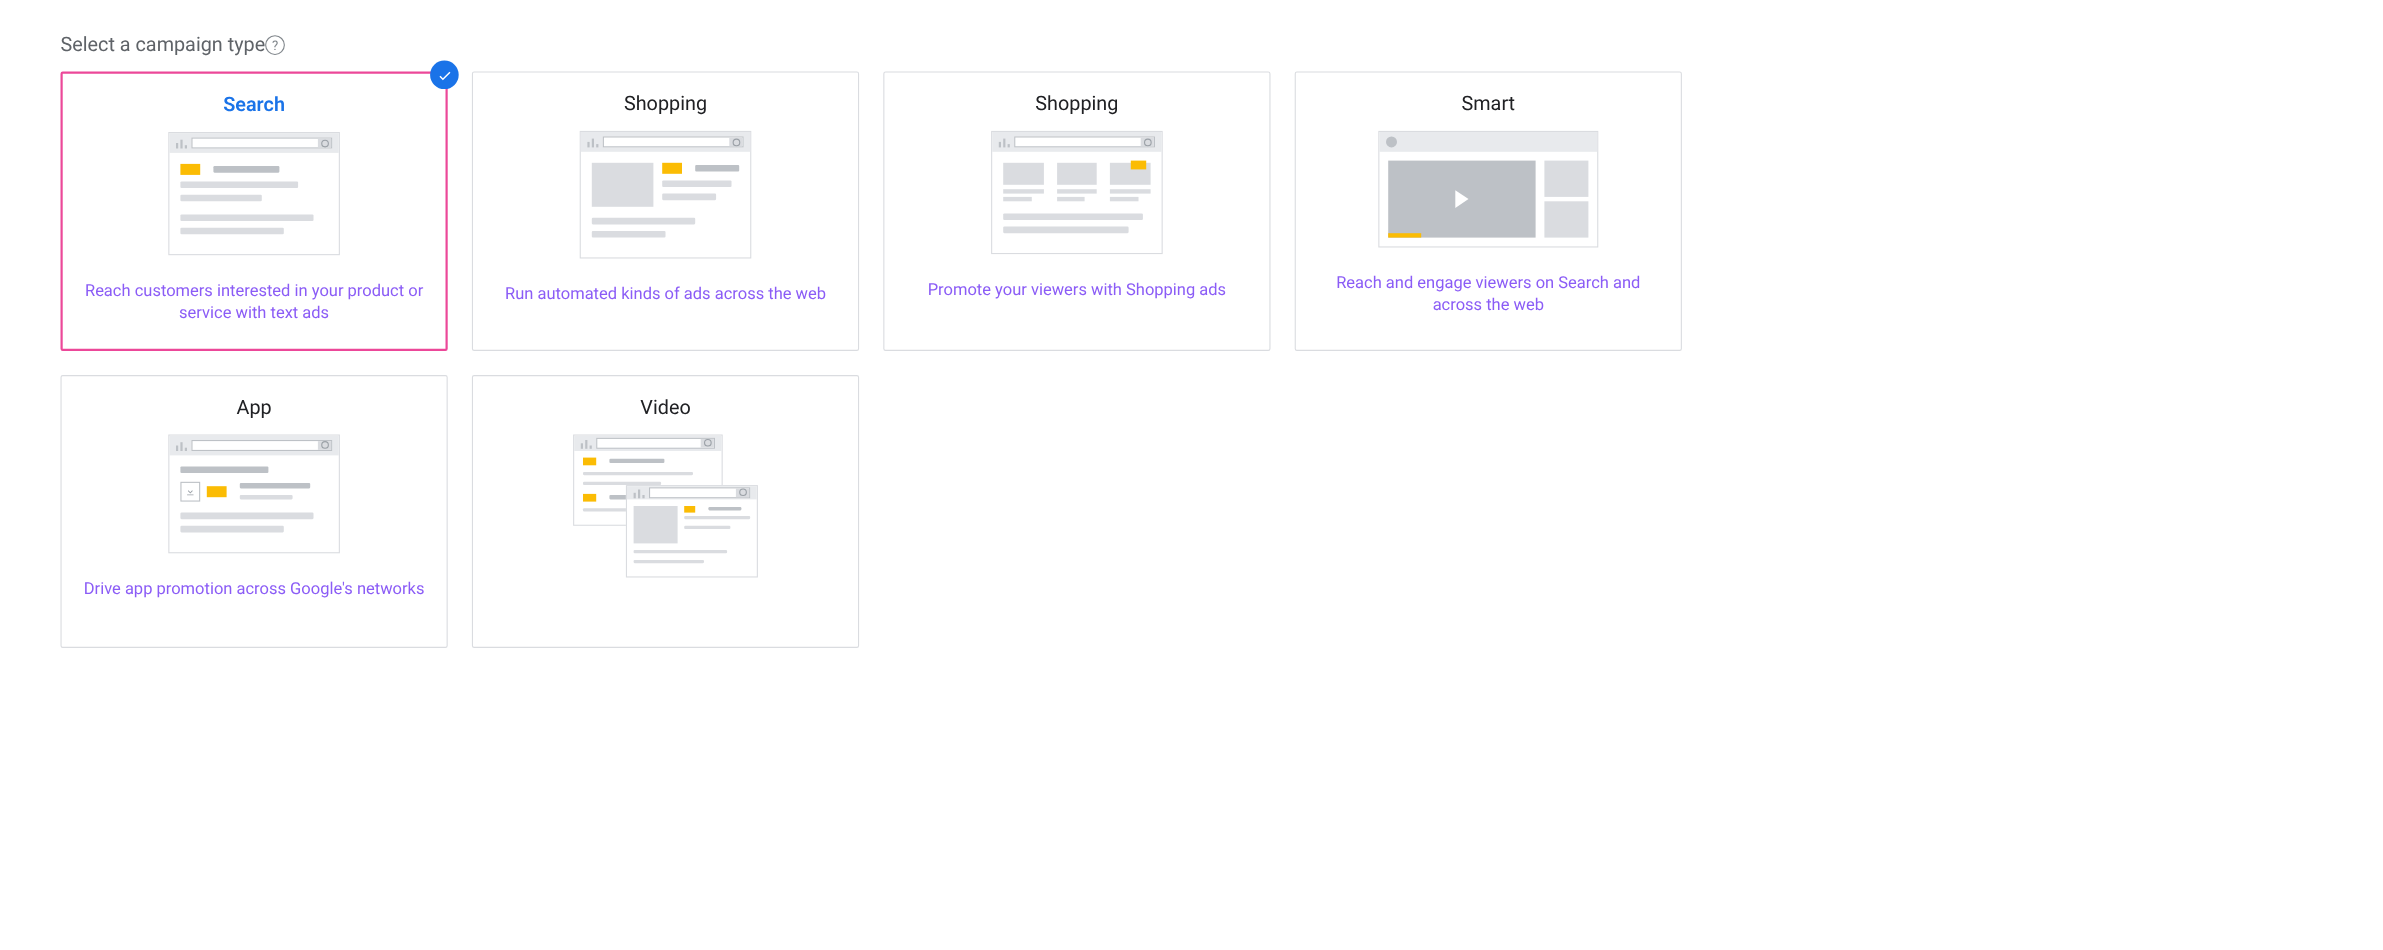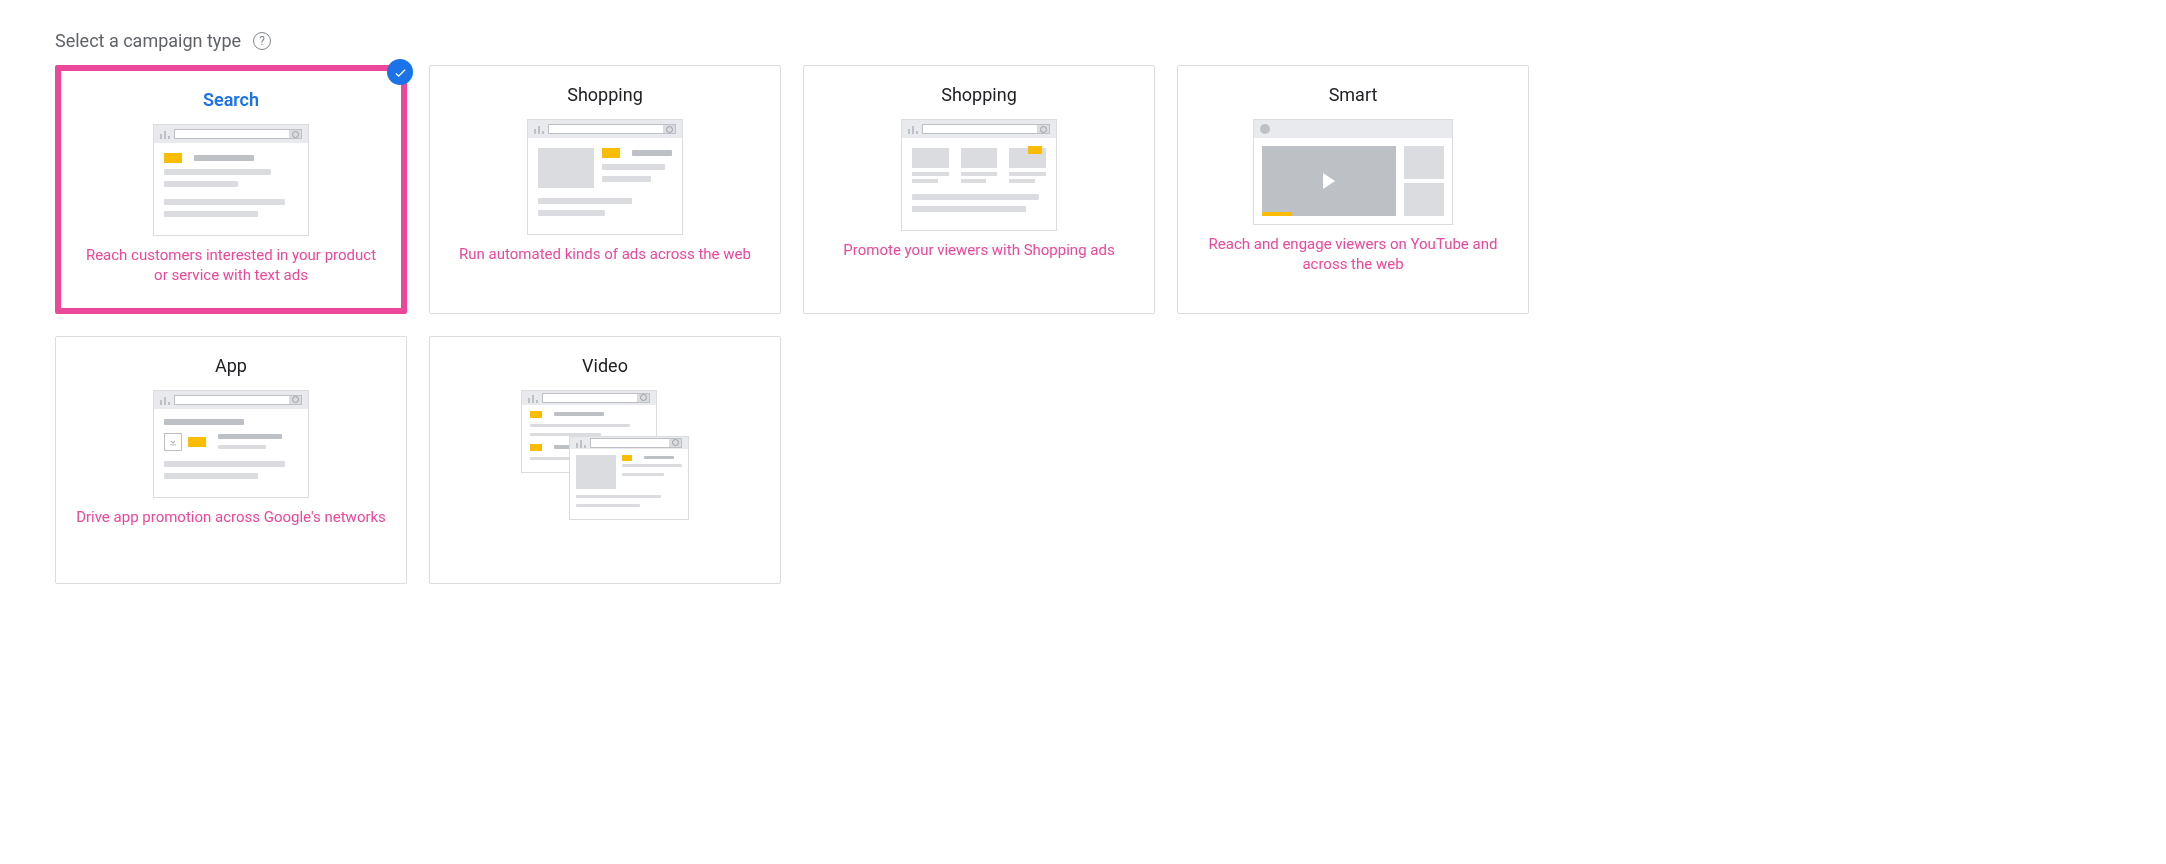--- a/index.html
+++ b/index.html
@@ -5,21 +5,21 @@
   * { box-sizing: border-box; margin: 0; padding: 0; }
   body {
     font-family: Roboto, "Helvetica Neue", Arial, sans-serif;
     background: #fff;
     padding: 30px 55px;
     color: #3c4043;
   }
   .heading {
     display: flex;
     align-items: center;
-    gap: 12px;
+    gap: 0;
     color: #5f6368;
     font-size: 18px;
     font-weight: 400;
     margin-bottom: 14px;
   }
   .help-icon {
     width: 18px; height: 18px;
     border: 1.5px solid #80868b;
     border-radius: 50%;
     display: flex; align-items: center; justify-content: center;
@@ -38,37 +38,37 @@
     padding: 18px 20px 22px;
     display: flex;
     flex-direction: column;
     align-items: center;
     text-align: center;
     cursor: pointer;
     background: #fff;
     min-height: 248px;
   }
   .card.selected {
-    border: 6px solid #ec4899;
+    border: 2px solid #ec4899;
   }
   .card-title {
     font-size: 18px;
     color: #202124;
     margin-bottom: 14px;
     font-weight: 400;
   }
   .card.selected .card-title {
     color: #1a73e8;
     font-weight: 600;
   }
   .card-desc {
     font-size: 15px;
-    color: #ec4899;
+    color: #8b5cf6;
     line-height: 1.35;
-    margin-top: 9px;
+    margin-top: 22px;
   }
   .check-badge {
     position: absolute;
     top: -12px; right: -12px;
     width: 26px; height: 26px;
     background: #1a73e8;
     border-radius: 50%;
     display: flex; align-items: center; justify-content: center;
   }
   .check-badge svg { width: 15px; height: 15px; fill: #fff; }
@@ -253,21 +253,21 @@
       <div class="vid-body">
         <div class="vid-main">
             <div class="vid-play"></div>
           </div>
         <div class="vid-side">
             <div class="s"></div>
             <div class="s"></div>
           </div>
       </div>
     </div>
-    <div class="card-desc">Reach and engage viewers on YouTube and across the web</div>
+    <div class="card-desc">Reach and engage viewers on Search and across the web</div>
   </div>
 
   <div class="card">
     <div class="card-title">App</div>
     <div class="thumb">
       <div class="thumb-header">
           <div class="bars">
             <span></span>
             <span></span>
             <span></span>

